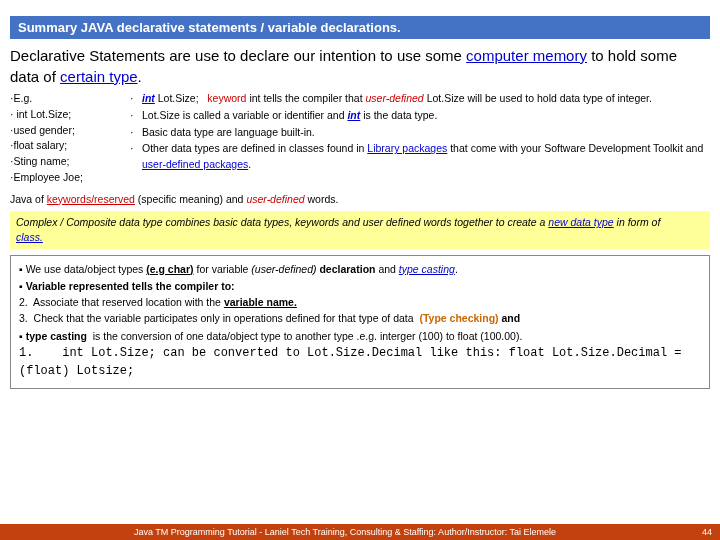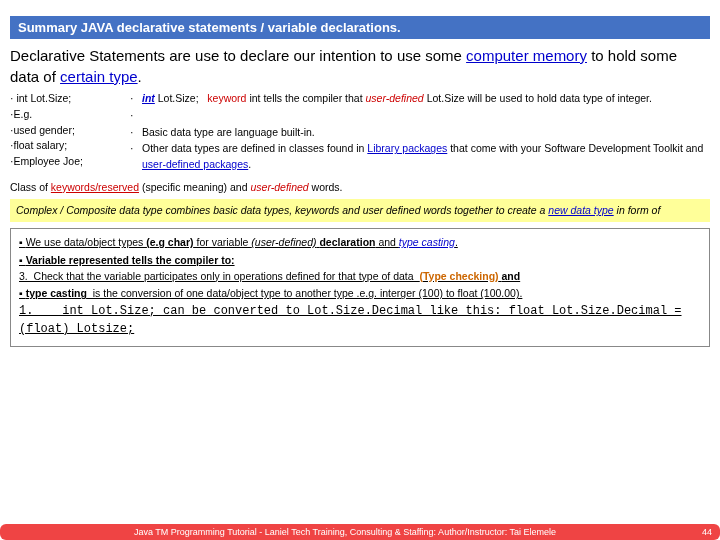--- a/index.html
+++ b/index.html
@@ -123,44 +123,42 @@
       margin-bottom: 6px;
     }
 
     .bullets-box ul {
       list-style: none;
       padding: 0;
     }
 
     .bullets-box > ul > li {
       margin-bottom: 2px;
-      text-decoration: underline;
     }
 
     .sub-list {
       padding-left: 20px;
     }
 
     .bold-text { font-weight: bold; }
     .italic-text { font-style: italic; }
 
     .footer-bar {
       margin-top: auto;
-      background: #ef4444;
+      background: #c2410c;
       color: #fff;
       font-size: 9px;
       padding: 3px 8px;
       display: flex;
       justify-content: space-between;
       align-items: center;
       position: absolute;
       bottom: 0;
       left: 0;
       right: 0;
-      border-radius: 6px;
     }
 
     .footer-text {
       flex: 1;
       text-align: center;
     }
 
     .footer-page {
       min-width: 30px;
       text-align: right;
@@ -190,73 +188,79 @@
   <div class="title-bar">
     <span>Summary JAVA declarative statements / variable declarations.</span>
   </div>
 
   <div class="intro-text">
     <span>Declarative Statements are use to declare our intention to use some </span><span class="link-blue">computer memory</span><span> to hold some data of </span><span class="link-blue">certain type</span><span>.</span>
   </div>
 
   <div class="examples-box">
     <div class="examples-left">
+      <div>·E.g.</div>
       <div>· int  Lot.Size;</div>
-      <div>·E.g.</div>
       <div>·used gender;</div>
       <div>·float salary;</div>
+      <div>·Sting name;</div>
       <div>·Employee Joe;</div>
     </div>
     <div class="examples-right">
       <ul>
         <li>
           <span class="bullet">·</span>
           <span>
             <span class="int-blue">int</span> Lot.Size;&nbsp;&nbsp; <span class="keyword-red">keyword</span> int tells the compiler that <span class="userdef-red">user-defined</span> Lot.Size will be used to hold data type of integer.
           </span>
         </li>
         <li>
           <span class="bullet">·</span>
+          <span>Lot.Size is called a variable or identifier and <span class="int-blue">int</span> is the data type.</span>
         </li>
         <li>
           <span class="bullet">·</span>
           <span>Basic data type are language built-in.</span>
         </li>
         <li>
           <span class="bullet">·</span>
           <span>Other data types are defined in classes found in <span class="link-blue underline-text">Library packages</span> that come with your Software Development Toolkit and <span class="link-blue underline-text">user-defined packages</span>.</span>
         </li>
       </ul>
     </div>
   </div>
 
   <div class="made-of-line">
-    <span>Class of  </span><span class="keyword-red underline-text">keywords/reserved</span><span> (specific meaning)  and </span><span class="userdef-red">user-defined</span><span> words.</span>
+    <span>Java of  </span><span class="keyword-red underline-text">keywords/reserved</span><span> (specific meaning)  and </span><span class="userdef-red">user-defined</span><span> words.</span>
   </div>
 
   <div class="complex-section">
     <div>
       <span>Complex / Composite data type combines basic data types, keywords and user defined words together to create a </span><span class="link-blue">new data type</span><span> in form of</span>
+    </div>
+    <div>
+      <span class="link-blue">class.</span>
     </div>
   </div>
 
   <div class="bullets-box">
     <ul>
 
       <li>
         <span>▪ </span>
         <span>
           We use data/object types <span class="bold-text underline-text">(e.g char)</span> for variable <span class="italic-text">(user-defined)</span> <span class="bold-text">declaration</span> and <span class="italic-text link-blue">type casting</span>.
         </span>
       </li>
 
       <li>
         <span>▪ </span>
         <span class="bold-text">Variable represented tells the compiler to:</span>
         <ul class="sub-list">
+          <li>2.&nbsp; Associate that reserved location with the <span class="bold-text underline-text">variable name.</span></li>
           <li>3.&nbsp; Check that the variable participates only in operations defined for that type of data &nbsp;<span class="type-casting-orange">(Type checking)</span> <span class="bold-text">and</span></li>
         </ul>
       </li>
 
       <li>
         <span>▪ </span>
         <span class="bold-text">type casting</span><span>&nbsp; is the conversion of one data/object type to another type .e.g. interger (100) to float (100.00).</span>
         <ul class="sub-list">
           <li><span class="code-inline">1.&nbsp;&nbsp;&nbsp; int Lot.Size; can be converted to Lot.Size.Decimal like this:  float Lot.Size.Decimal = (float) Lotsize;</span></li>
         </ul>

